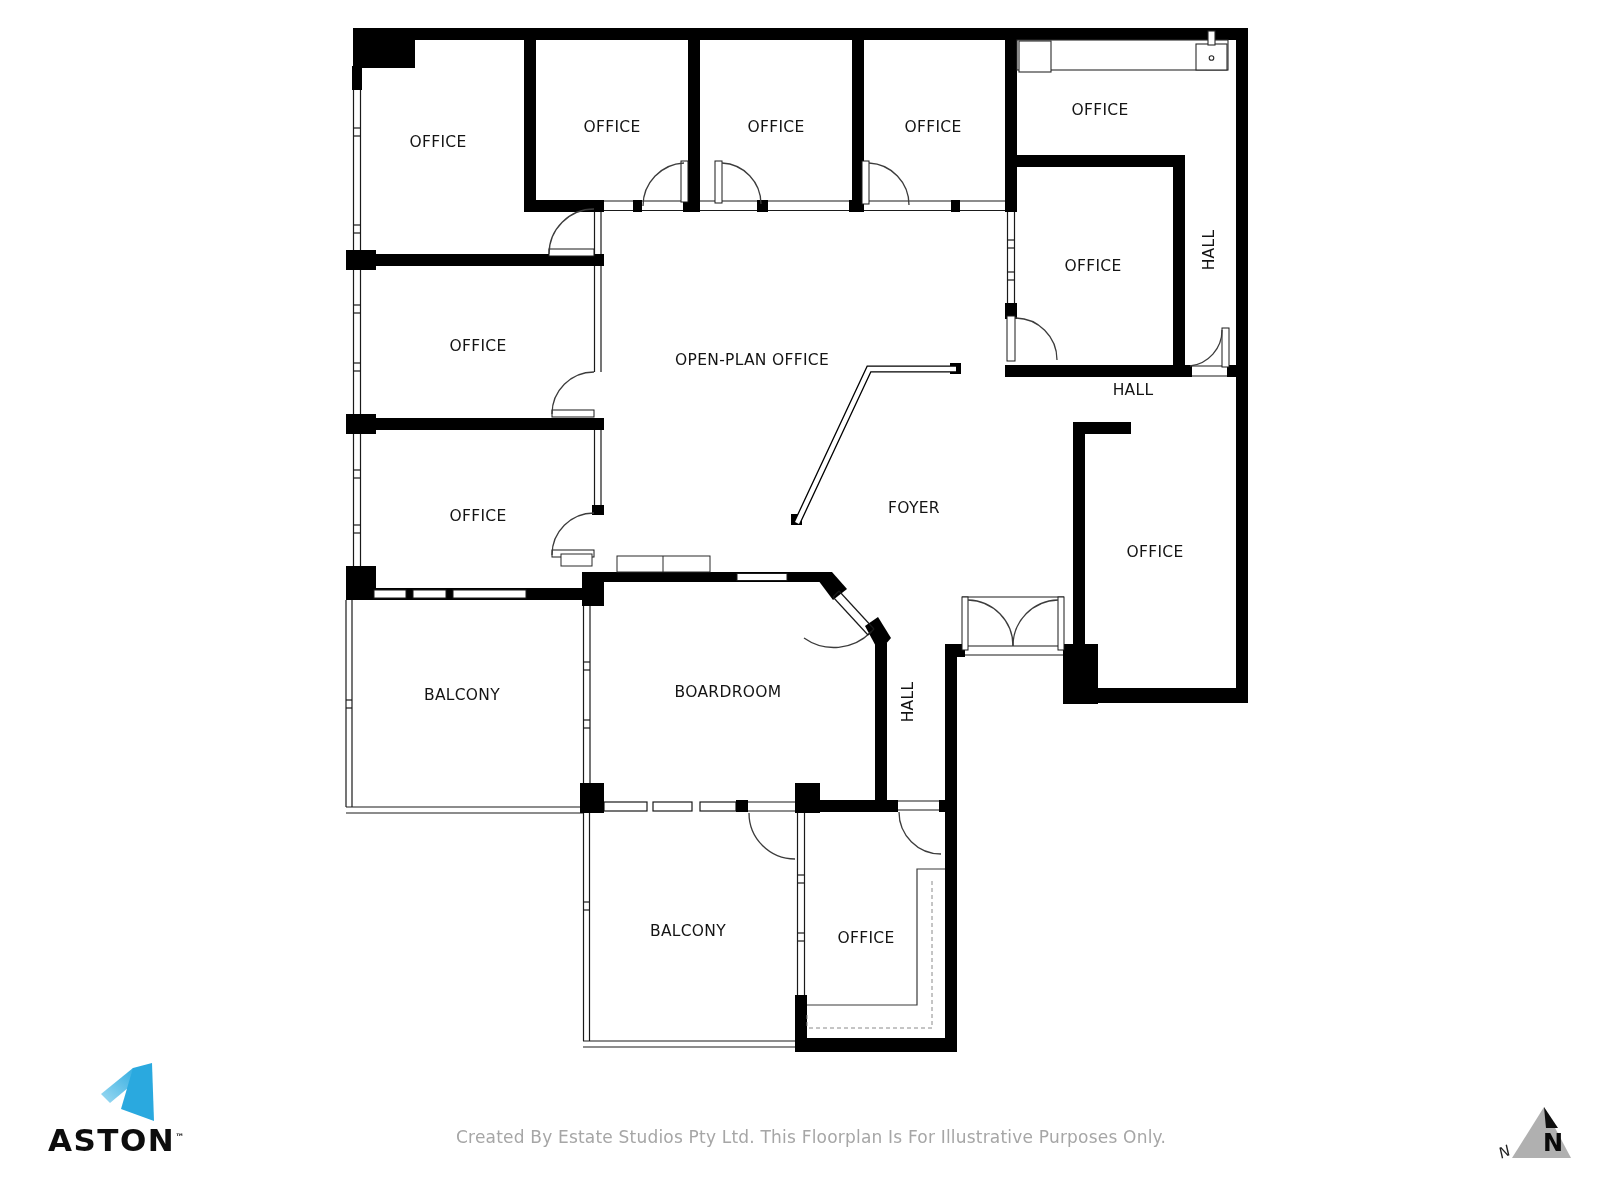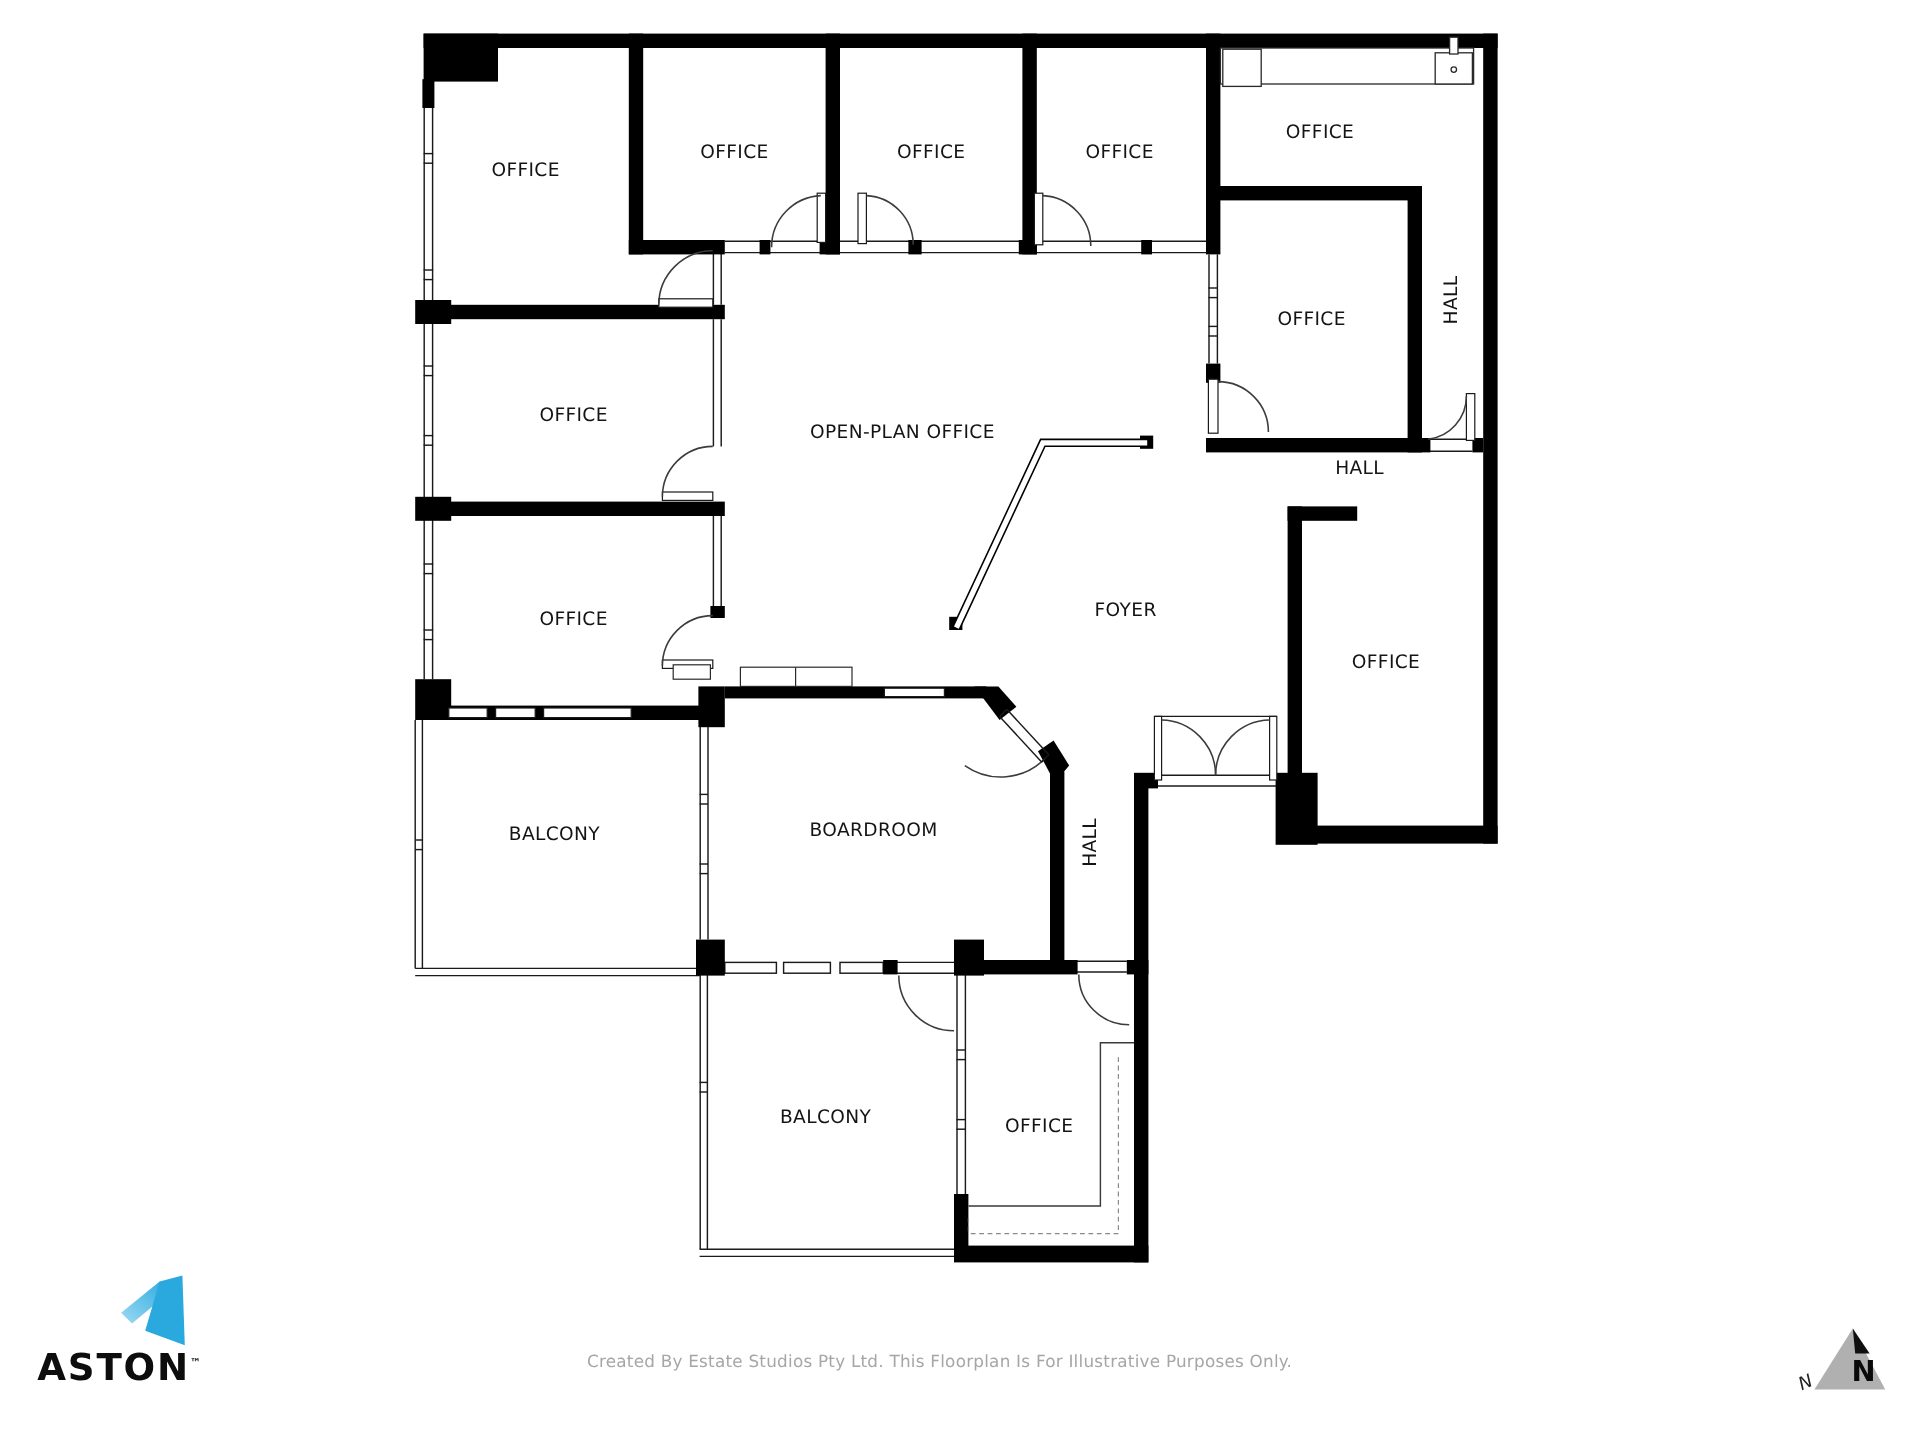--- a/index.html
+++ b/index.html
@@ -2,23 +2,23 @@
 <html><head>
 <meta charset="utf-8">
 <style>
   html,body{margin:0;padding:0;background:#fff;}
   #stage{position:relative;width:1600px;height:1200px;background:#ffffff;overflow:hidden;
          font-family:"DejaVu Sans",sans-serif;}
   #plan-svg{position:absolute;left:0;top:0;}
   .room-label{position:absolute;transform:translate(-50%,-50%);font-size:15.5px;color:#141414;
               letter-spacing:.3px;white-space:nowrap;}
   .room-label.rot{transform:translate(-50%,-50%) rotate(-90deg);}
-  #footer-text{position:absolute;left:783px;top:1127px;transform:translateX(-50%);
-               font-size:14px;color:#a6a6a6;letter-spacing:.2px;white-space:nowrap;}
-  #aston-wordmark{position:absolute;left:31px;top:1122px;font-size:31px;font-weight:800;
+  #footer-text{position:absolute;left:811px;top:1127px;transform:translateX(-50%);
+               font-size:17px;color:#a6a6a6;letter-spacing:.2px;white-space:nowrap;}
+  #aston-wordmark{position:absolute;left:48px;top:1122px;font-size:31px;font-weight:800;
                   color:#0d0d0d;letter-spacing:1.5px;}
   #aston-wordmark sup{font-size:9px;font-weight:700;vertical-align:super;}
   #compass-big-n{position:absolute;left:1543px;top:1129px;font-size:24px;font-weight:700;color:#0a0a0a;}
   #compass-small-n{position:absolute;left:1499px;top:1143px;font-size:15px;font-style:italic;
                    color:#222;transform:rotate(-24deg);}
 </style>
 </head>
 <body>
 
 <div id="stage">
@@ -253,21 +253,21 @@
   <div class="room-label" style="left:612px;top:127px">OFFICE</div>
   <div class="room-label" style="left:776px;top:127px">OFFICE</div>
   <div class="room-label" style="left:933px;top:127px">OFFICE</div>
   <div class="room-label" style="left:1100px;top:110px">OFFICE</div>
   <div class="room-label" style="left:1093px;top:266px">OFFICE</div>
   <div class="room-label rot" style="left:1209px;top:250px">HALL</div>
   <div class="room-label" style="left:1133px;top:390px">HALL</div>
   <div class="room-label" style="left:478px;top:346px">OFFICE</div>
   <div class="room-label" style="left:752px;top:360px">OPEN-PLAN OFFICE</div>
   <div class="room-label" style="left:478px;top:516px">OFFICE</div>
-  <div class="room-label" style="left:938px;top:508px">FOYER</div>
+  <div class="room-label" style="left:914px;top:508px">FOYER</div>
   <div class="room-label" style="left:1155px;top:552px">OFFICE</div>
   <div class="room-label" style="left:462px;top:695px">BALCONY</div>
   <div class="room-label" style="left:728px;top:692px">BOARDROOM</div>
   <div class="room-label rot" style="left:908px;top:702px">HALL</div>
   <div class="room-label" style="left:688px;top:931px">BALCONY</div>
   <div class="room-label" style="left:866px;top:938px">OFFICE</div>
 
   <div id="aston-wordmark">
     <span>ASTON</span><sup>™</sup>
   </div>

